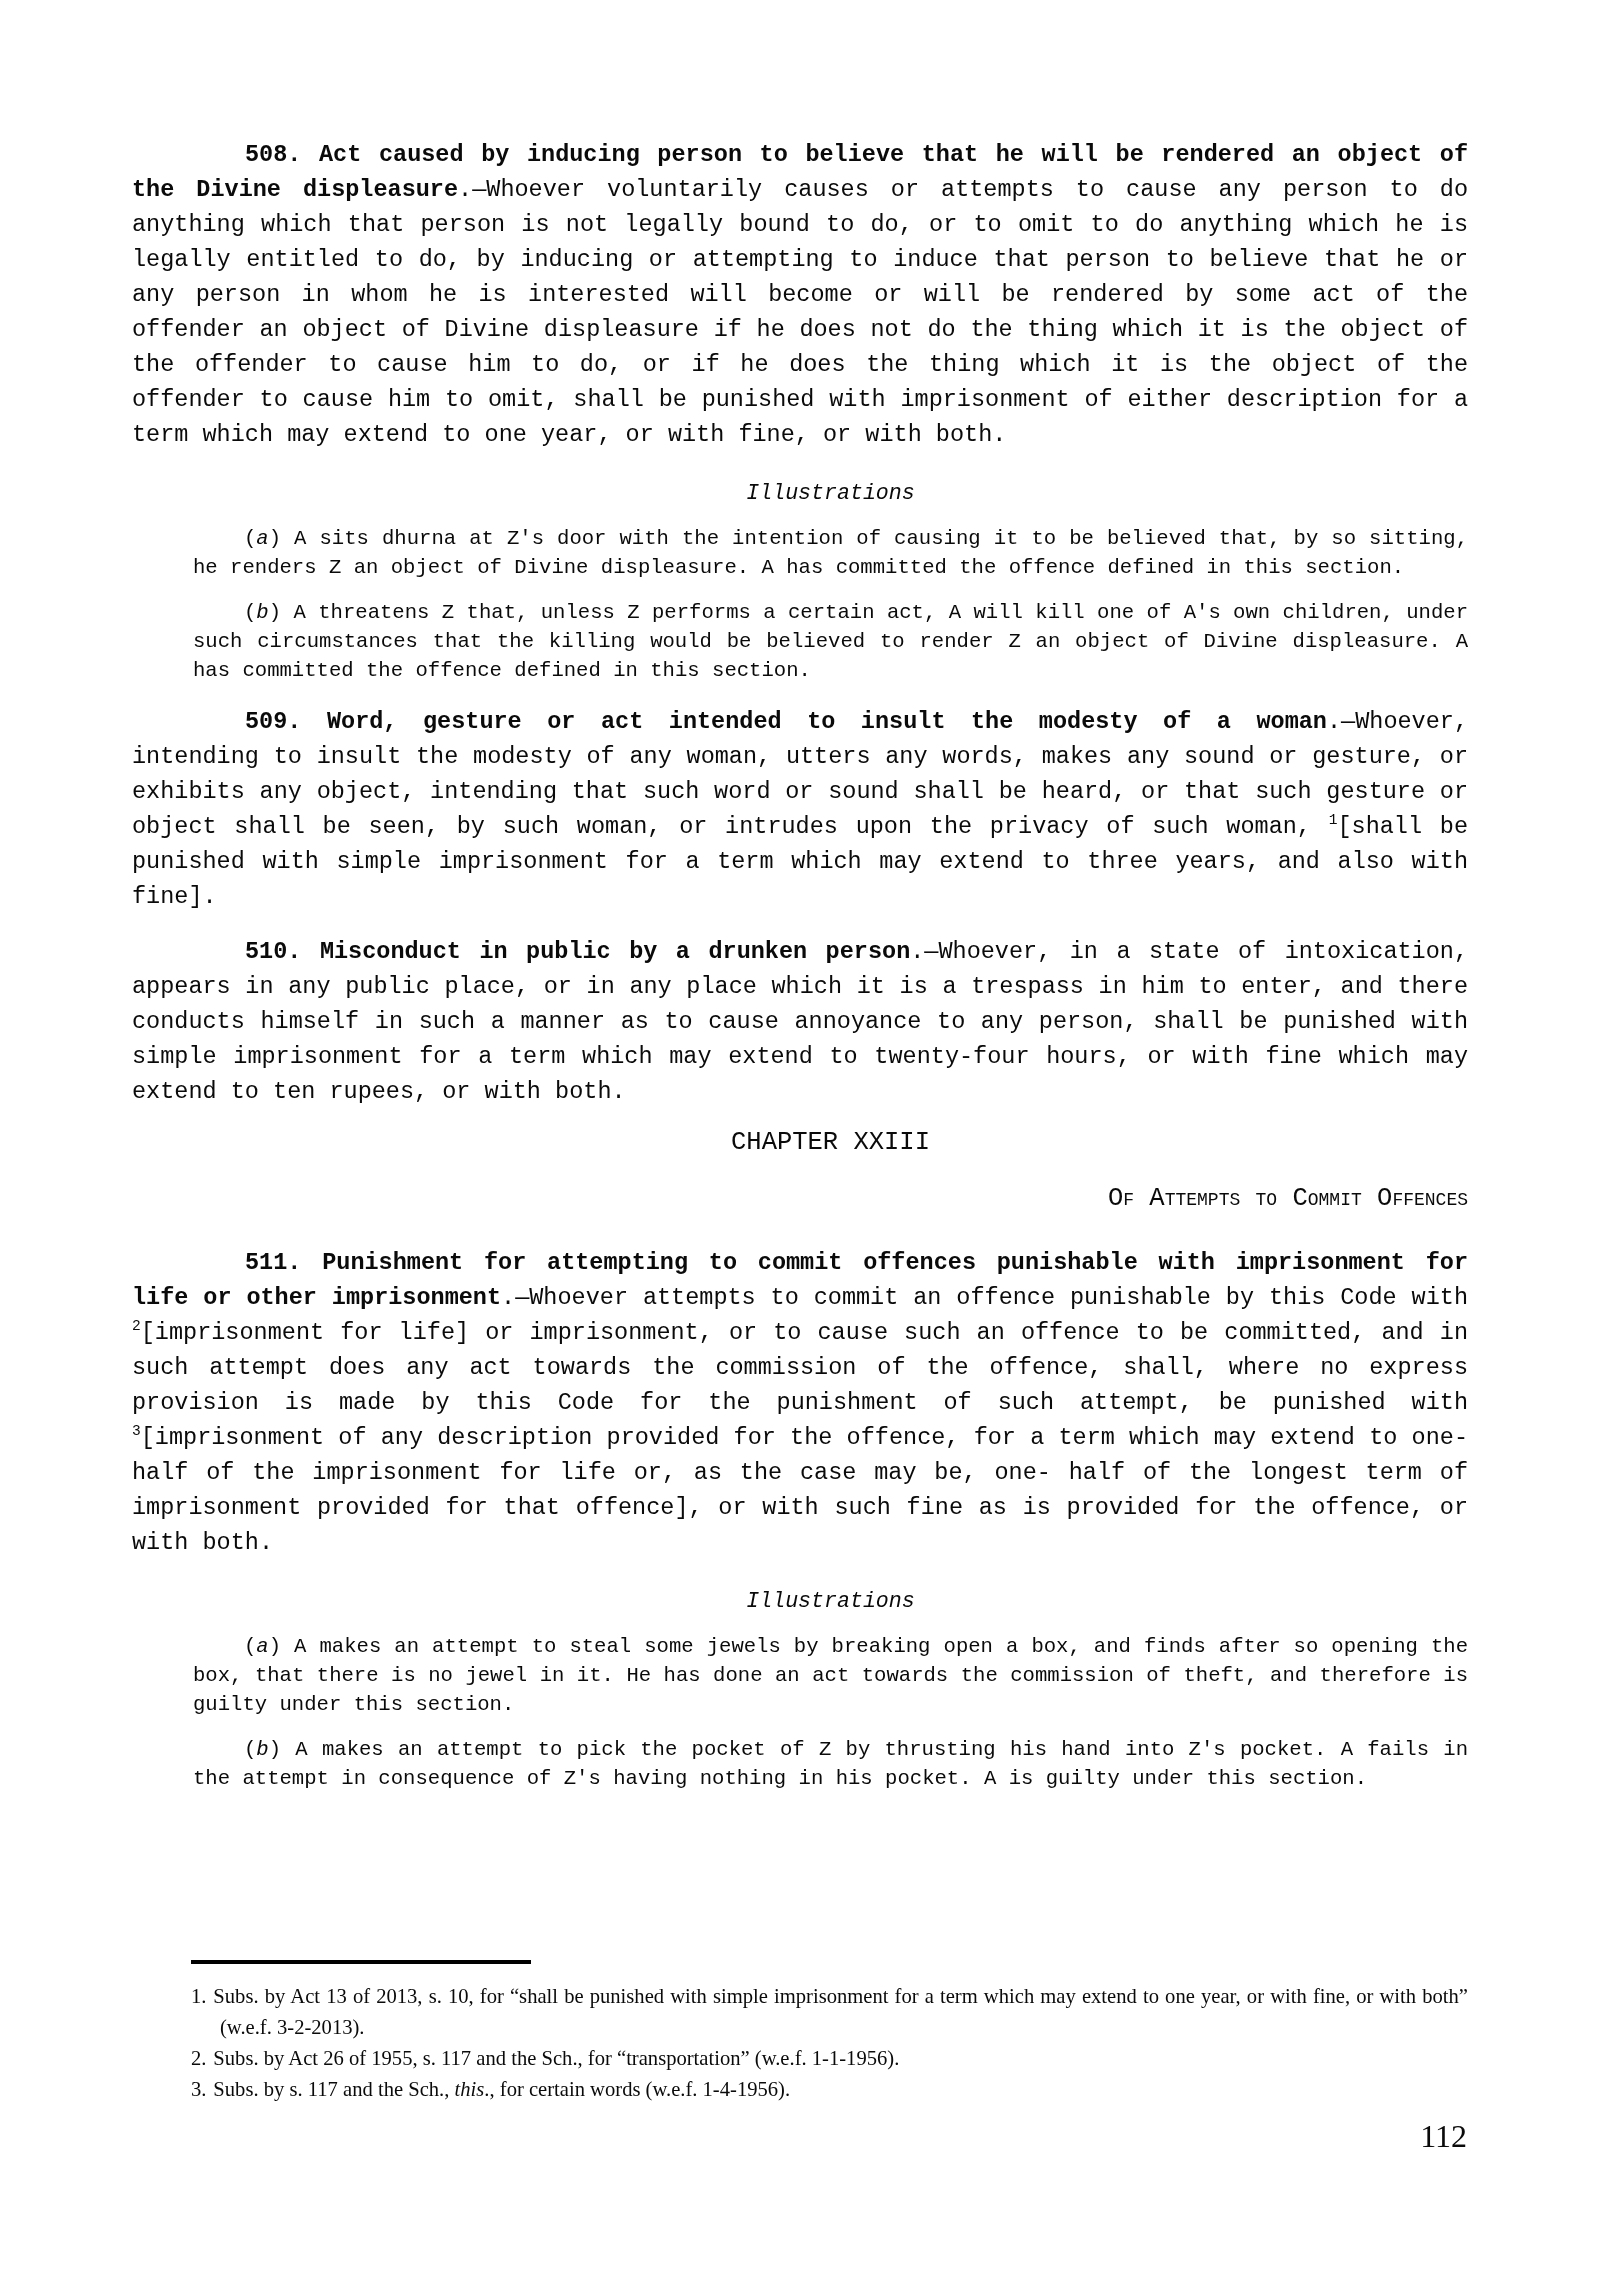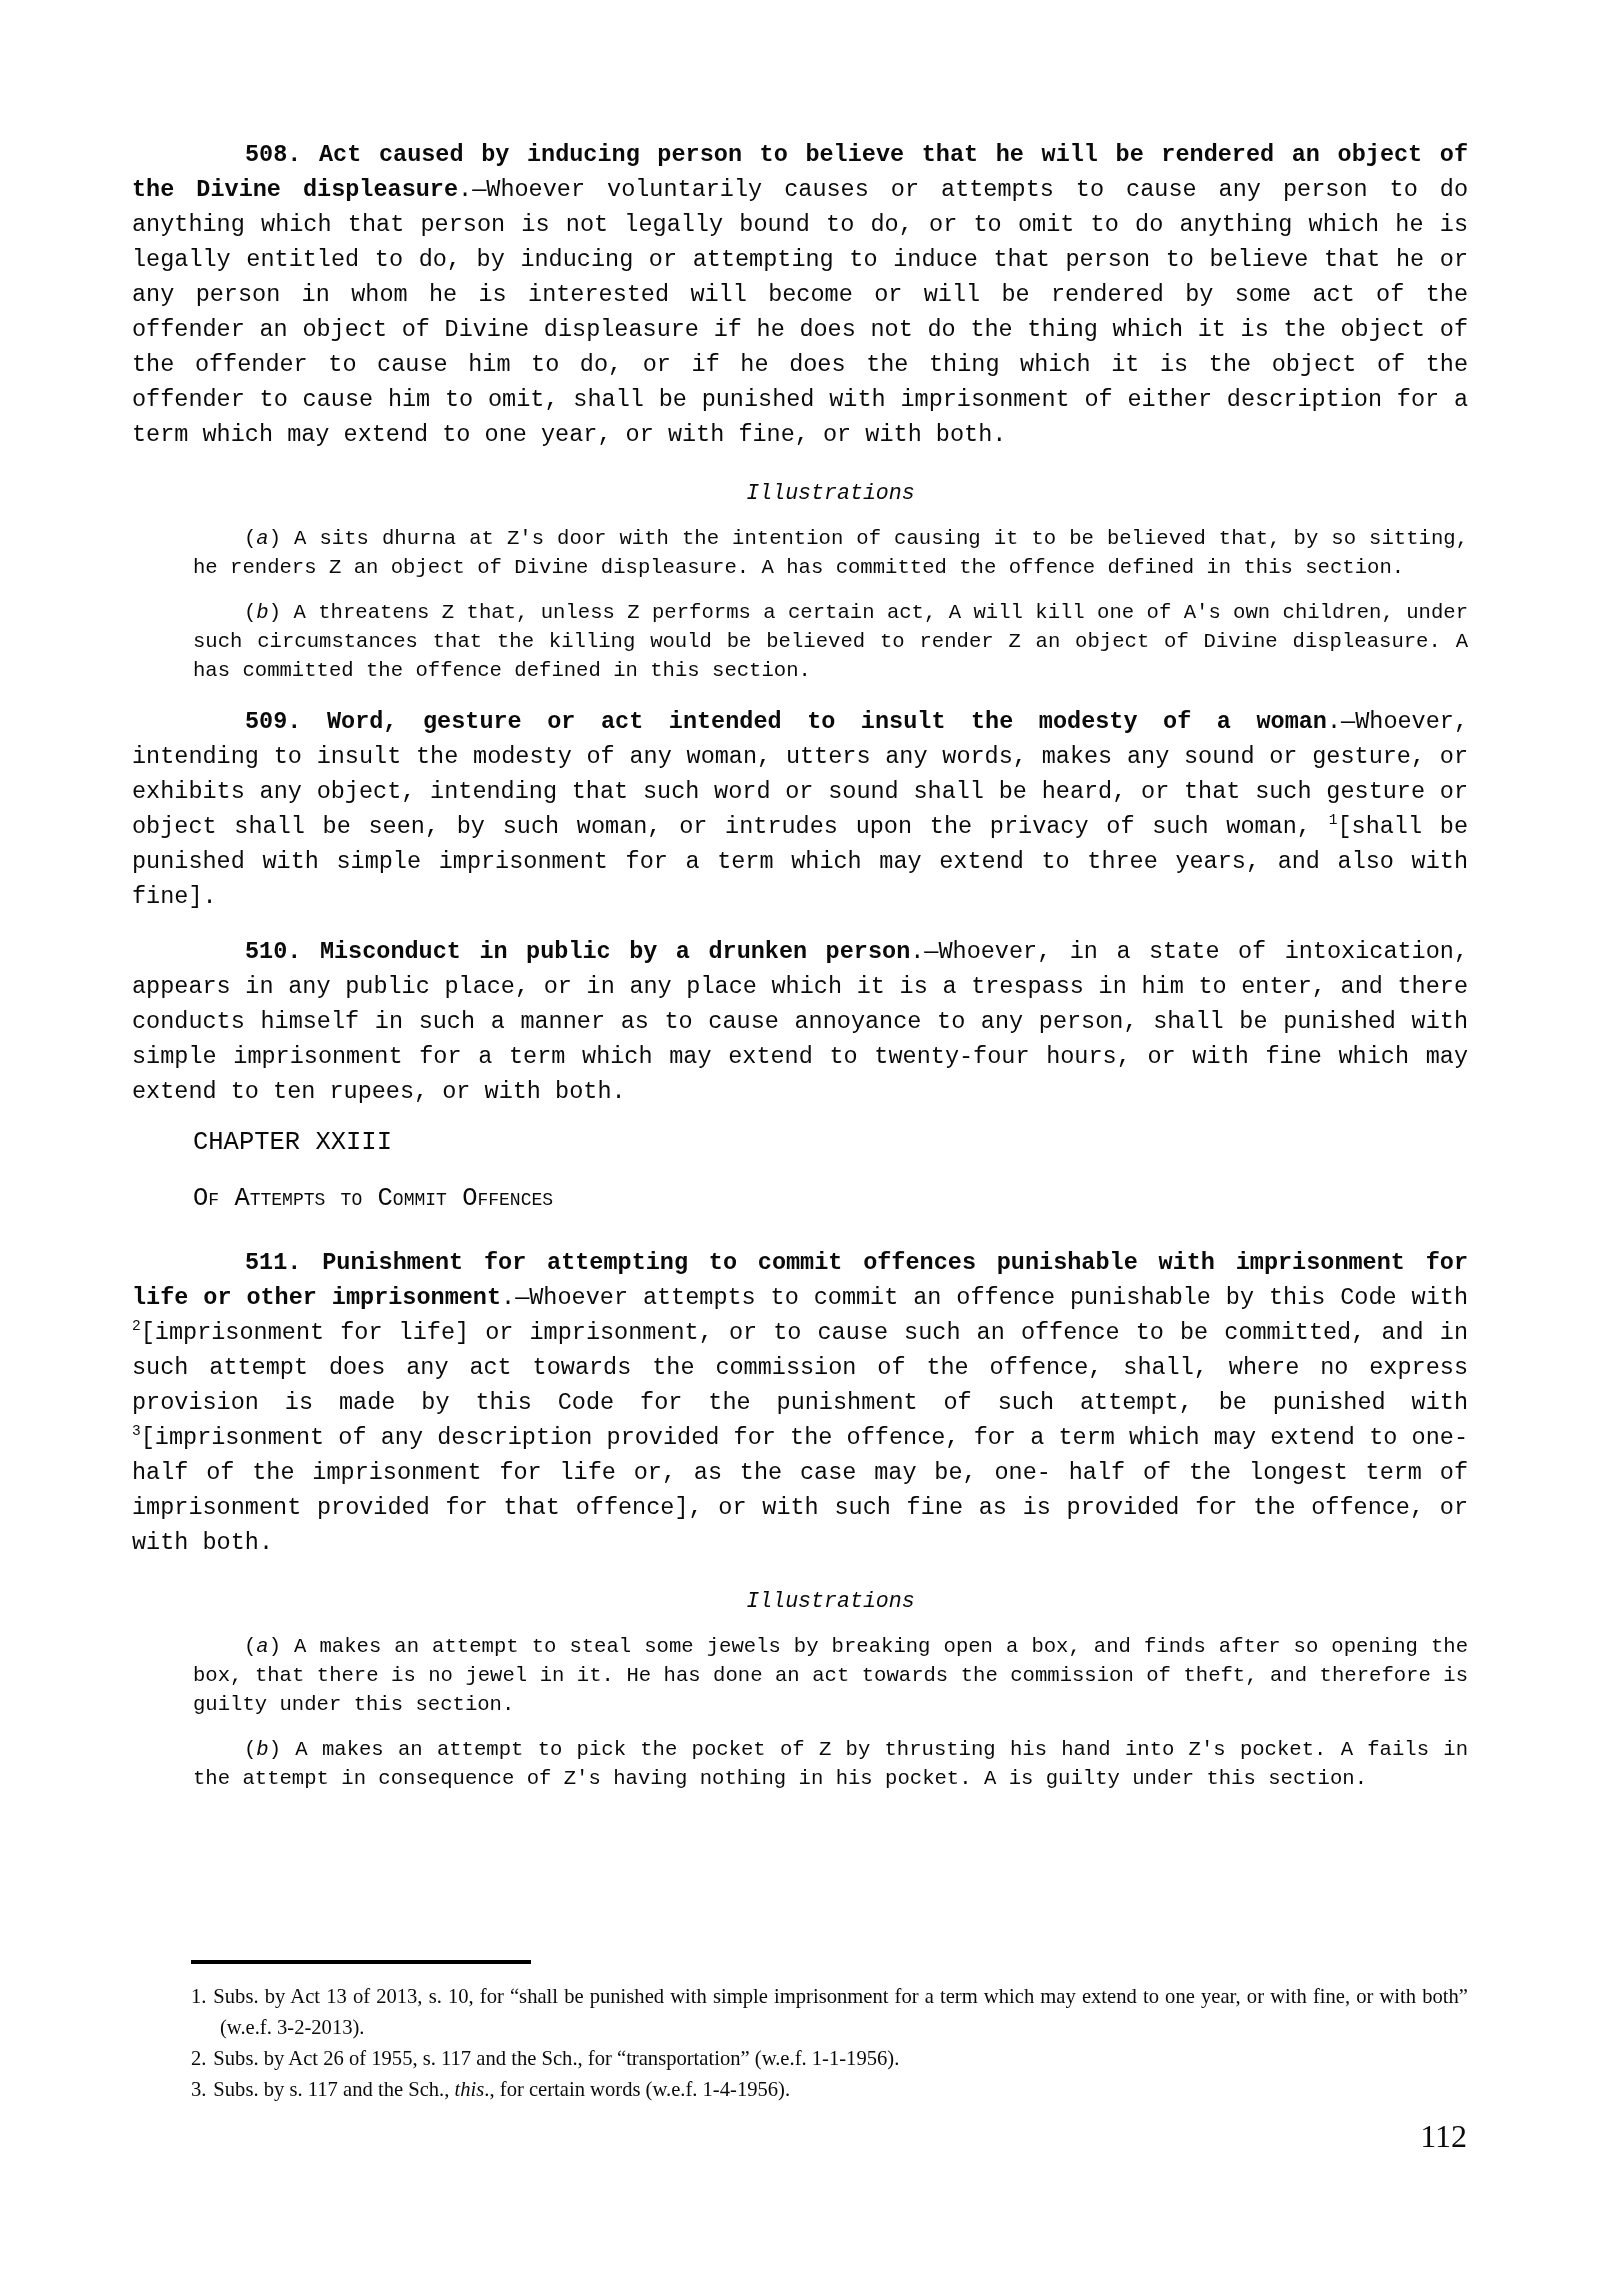--- a/index.html
+++ b/index.html
@@ -50,29 +50,29 @@
     margin: 15.7px 0 0 61px;
     font-size: 20.6px;
     line-height: 29px;
     text-align: justify;
     text-indent: 51px;
   }
   .chapter-title {
     margin: 17.6px 0 0 61px;
     font-size: 25.5px;
     font-weight: normal;
-    text-align: left;
+    text-align: center;
     line-height: 31px;
   }
   .chapter-subtitle {
     margin: 25.5px 0 0 61px;
     font-size: 25.5px;
     font-weight: normal;
     font-variant: small-caps;
-    text-align: left;
+    text-align: right;
     line-height: 31px;
   }
   .sect-511 { margin-top: 31px; }
   .footnotes {
     position: absolute;
     left: 191px;
     top: 1960px;
     width: 1277px;
   }
   .fn-rule {

